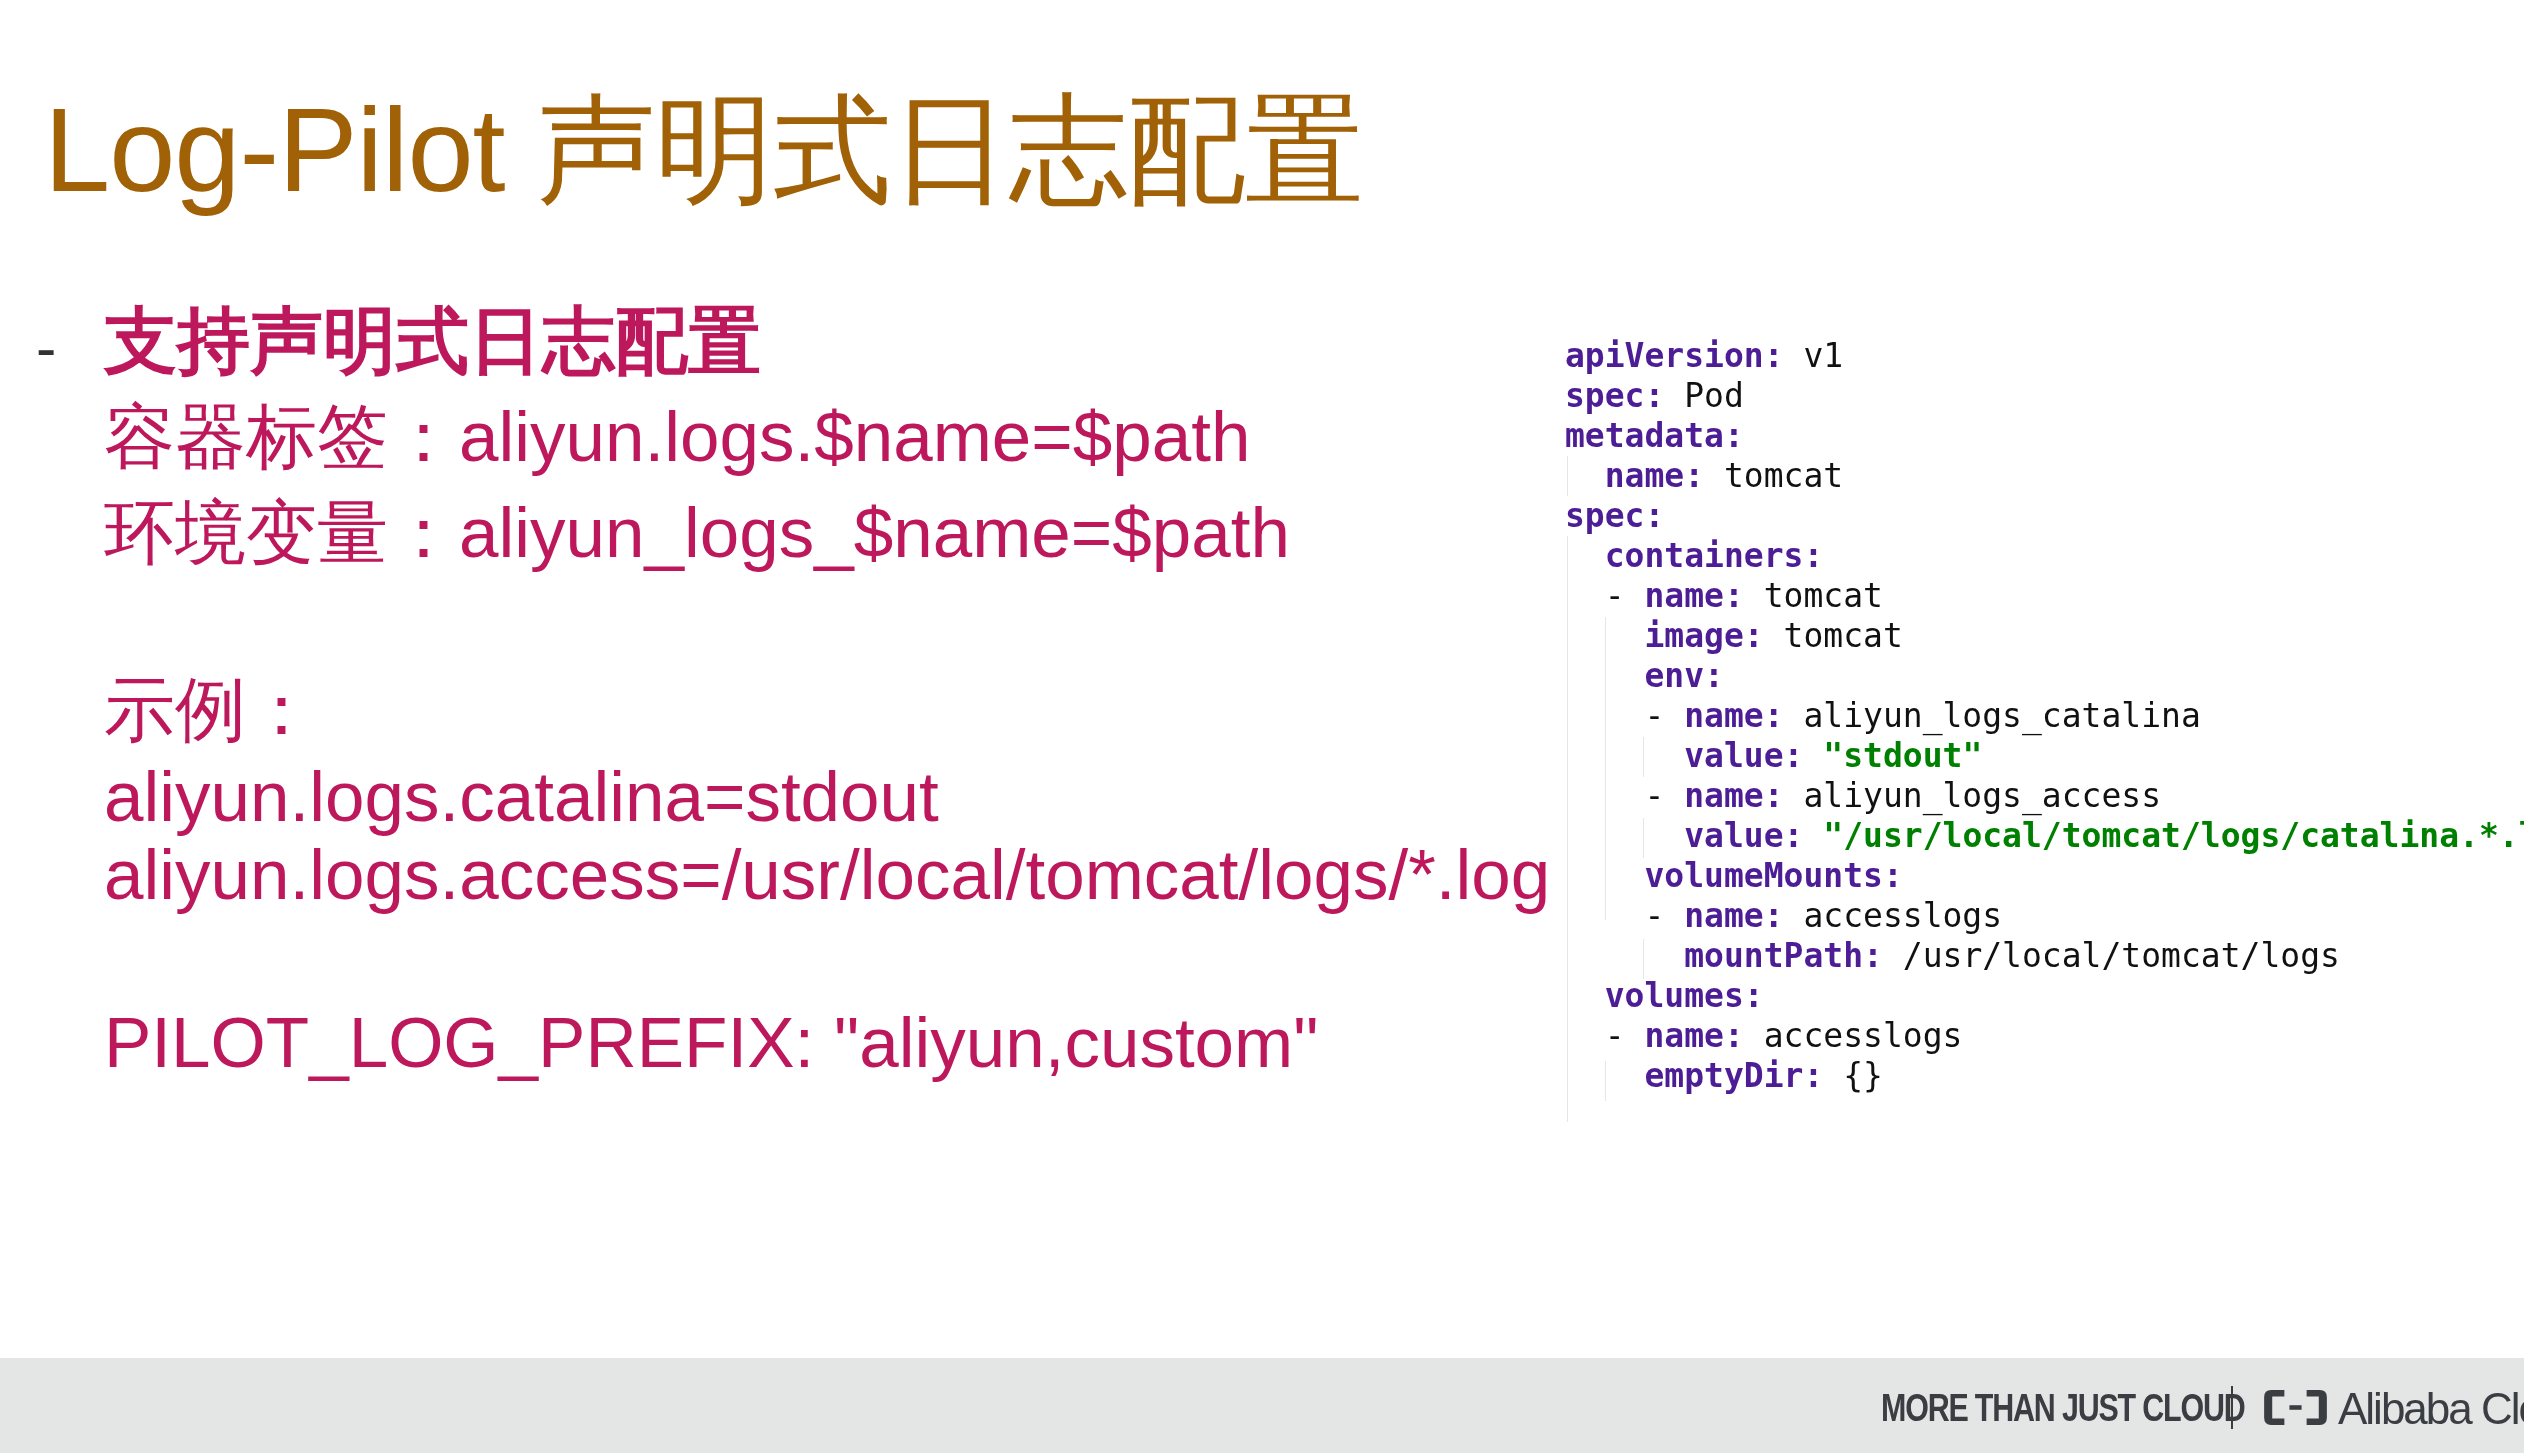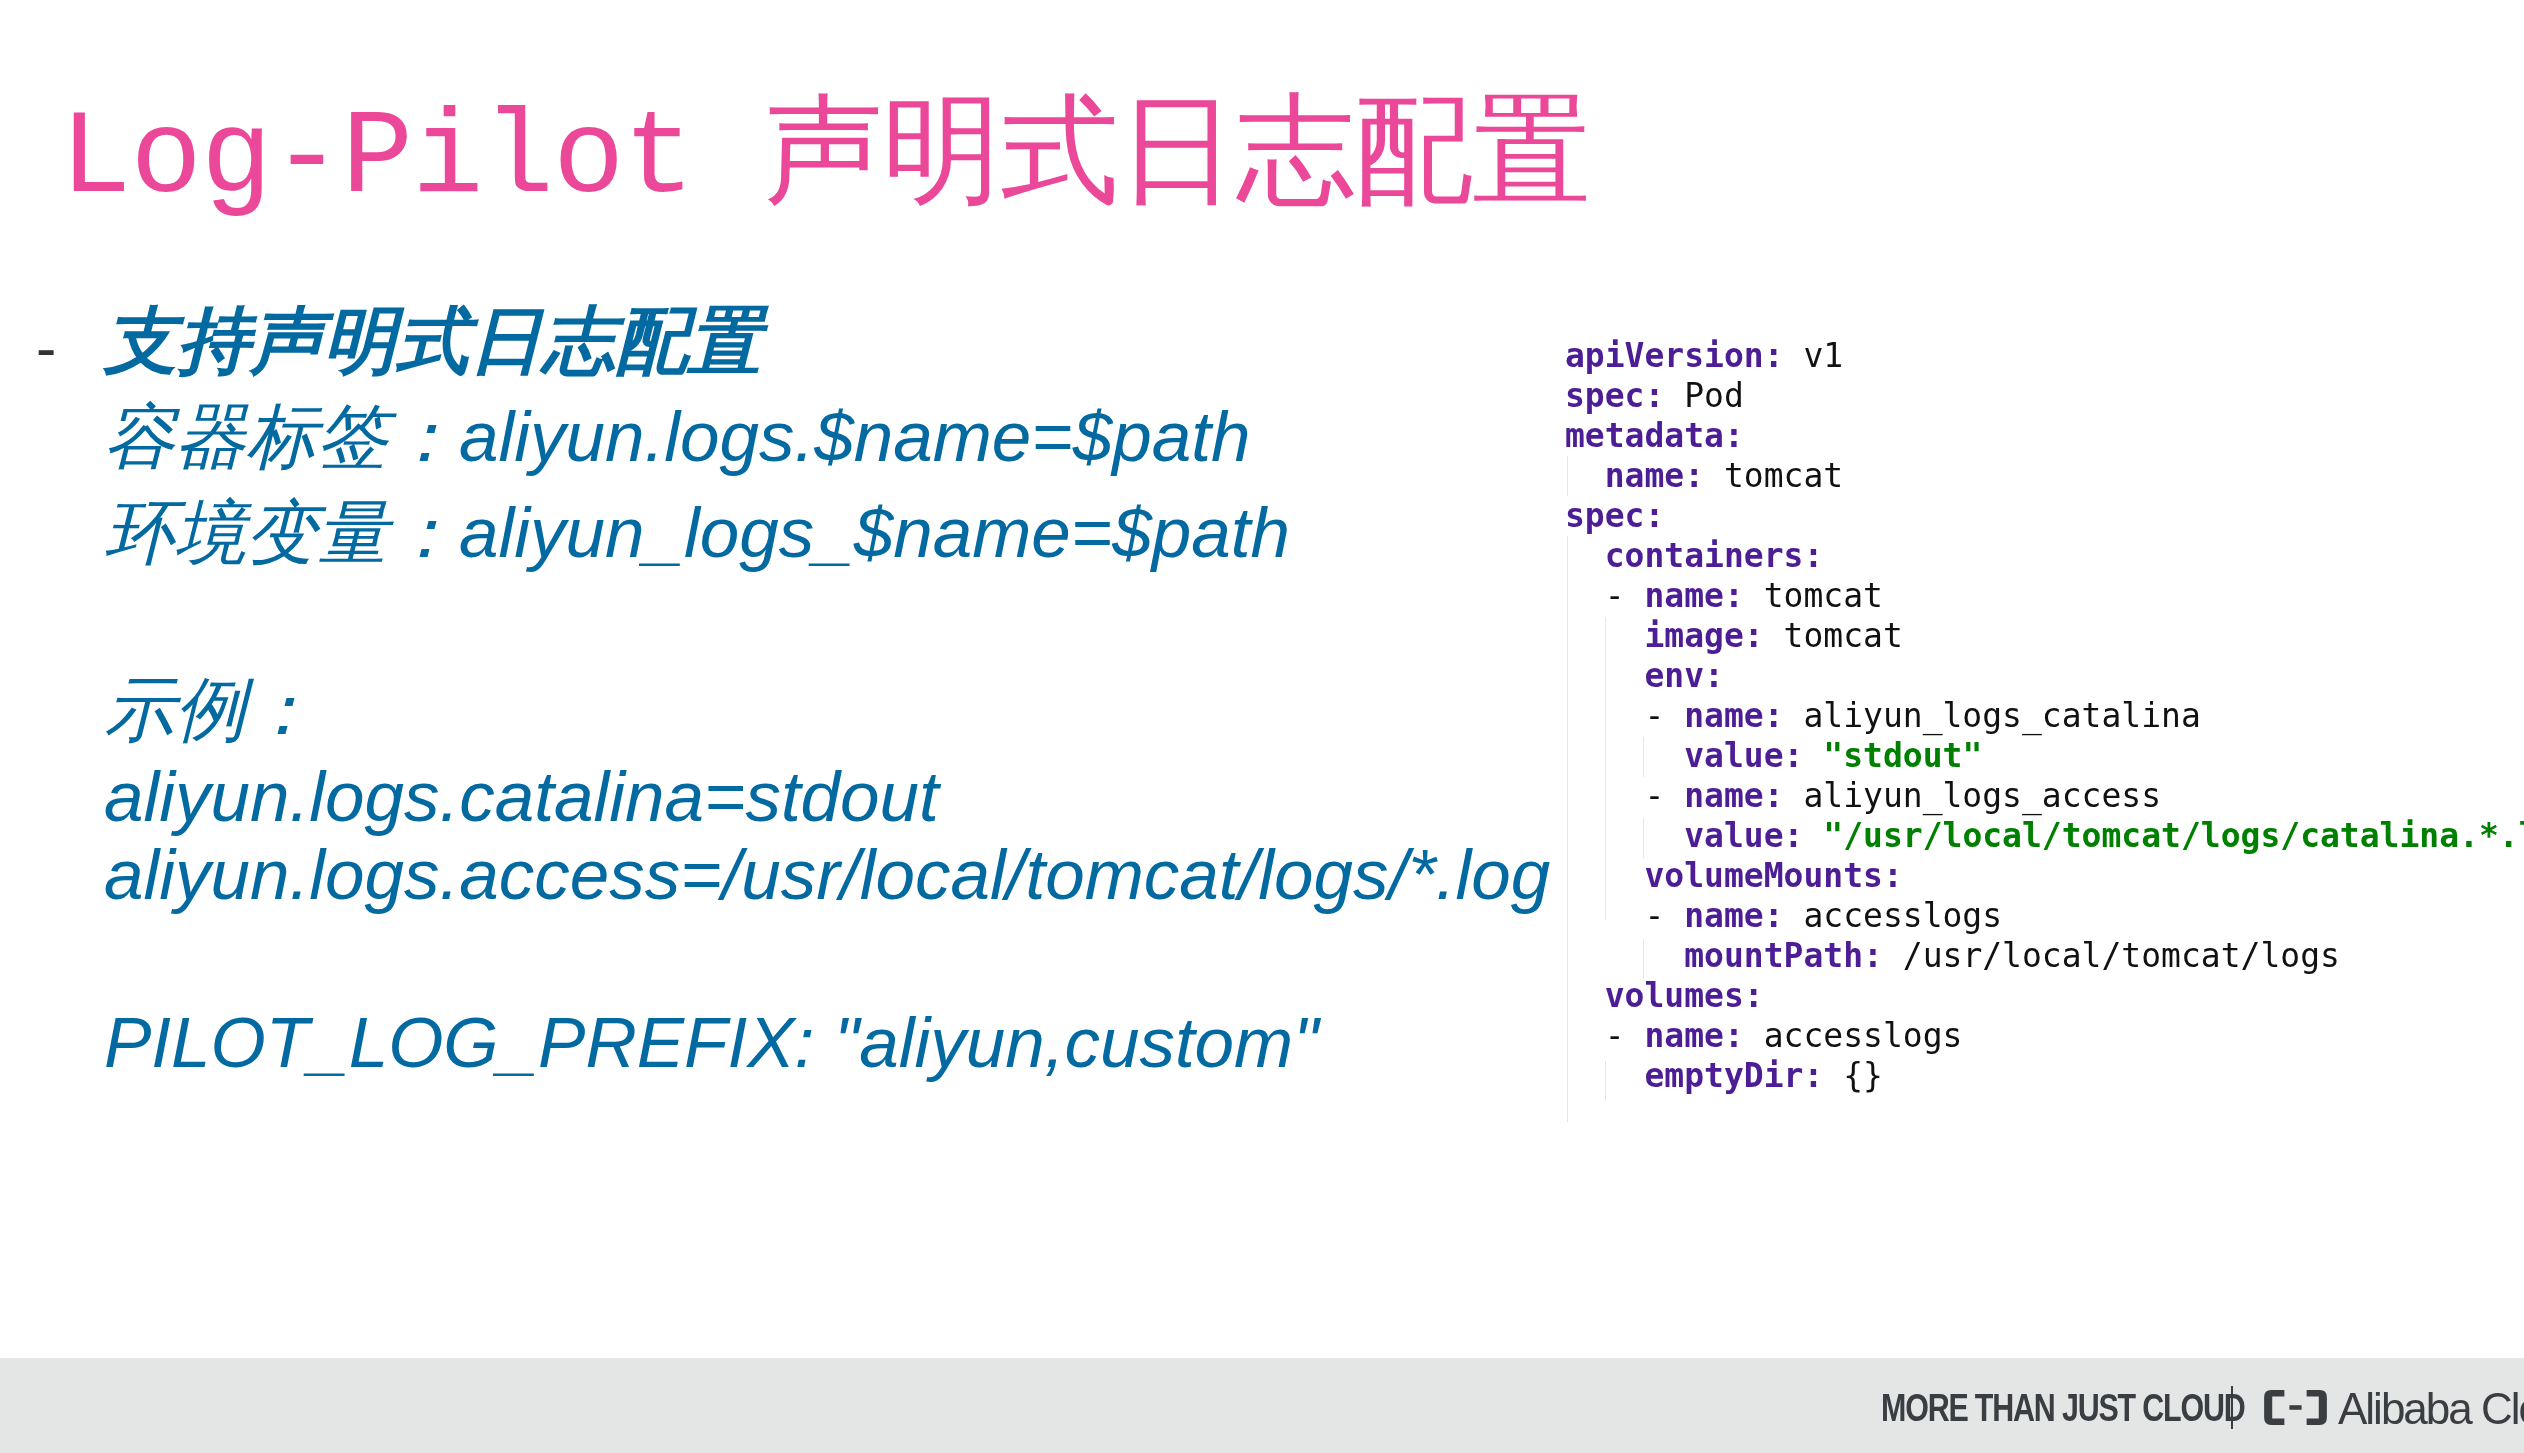--- a/index.html
+++ b/index.html
@@ -1,19 +1,19 @@
 <!DOCTYPE html>
 <html style="font-size:8px"><head>
 <meta charset="utf-8">
 <style>
   html,body{margin:0;padding:0;}
   body{width:2585px;height:1454px;background:#ffffff;position:relative;overflow:hidden;font-family:"Liberation Sans","DejaVu Sans",sans-serif;color:#111;}
-  .title{position:absolute;left:60px;top:71px;font-size:119px;font-weight:300;letter-spacing:-1px;color:#ec4899;white-space:nowrap;font-family:Liberation Mono, monospace;}
+  .title{position:absolute;left:44px;top:71px;font-size:119px;font-weight:300;letter-spacing:-1px;color:#a16207;white-space:nowrap;}
   .bullet-dash{position:absolute;left:36px;top:313px;font-size:61px;color:#333;}
-  .left{position:absolute;left:104px;top:293px;font-size:71px;line-height:96px;color:#0369a1;font-style:italic;}
+  .left{position:absolute;left:104px;top:293px;font-size:71px;line-height:96px;color:#be185d;}
   .left .head{font-weight:bold;font-size:73px;}
   .left .line{white-space:nowrap;}
   .left .gap{height:81px;}
   .code{position:absolute;left:1565px;top:336px;font-family:"DejaVu Sans Mono","Liberation Mono",monospace;font-size:33px;line-height:40px;color:#111;}
   .code .row{white-space:pre;position:relative;}
   .k{color:#4c1d95;font-weight:bold;}
   .s{color:#008000;font-weight:bold;}
   .guide{position:absolute;border-left:1.5px solid #e6e6e6;}
   .footer{position:absolute;left:0;top:1358px;width:2585px;height:95px;background:#e4e5e5;}
   .slogan{position:absolute;left:1881px;top:1386px;font-size:39px;font-weight:bold;color:#3a3d42;letter-spacing:-1.5px;transform:scaleX(0.78);transform-origin:left center;white-space:nowrap;}

